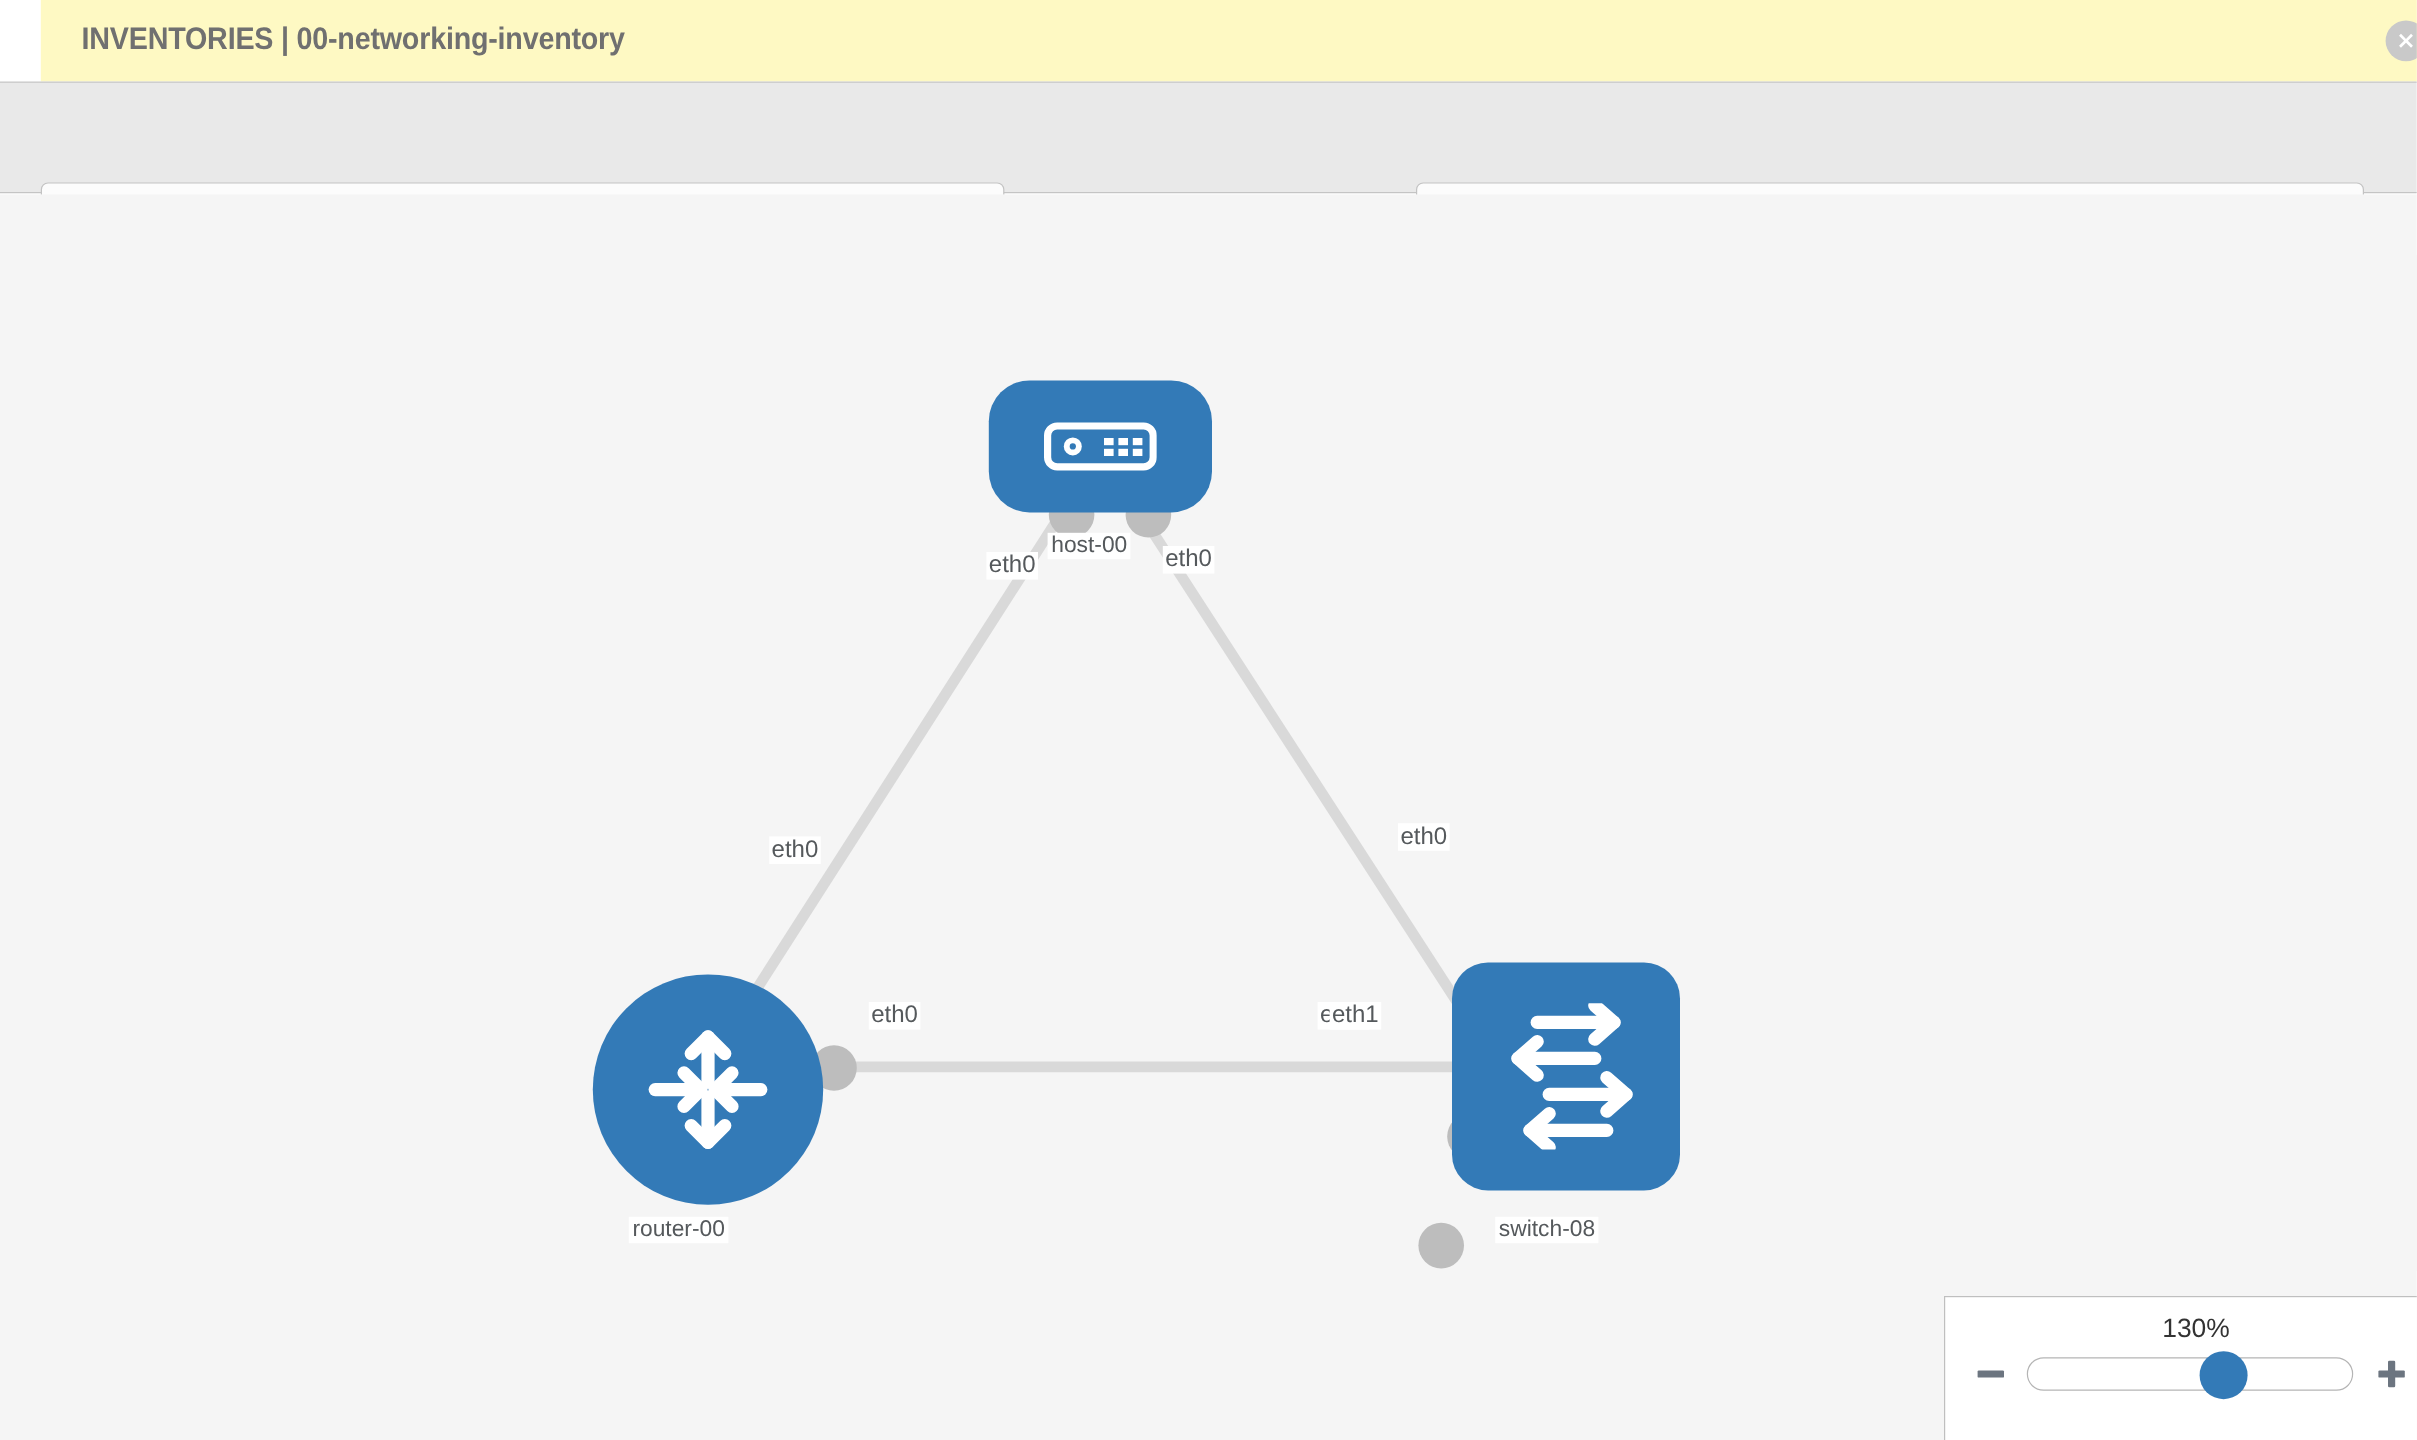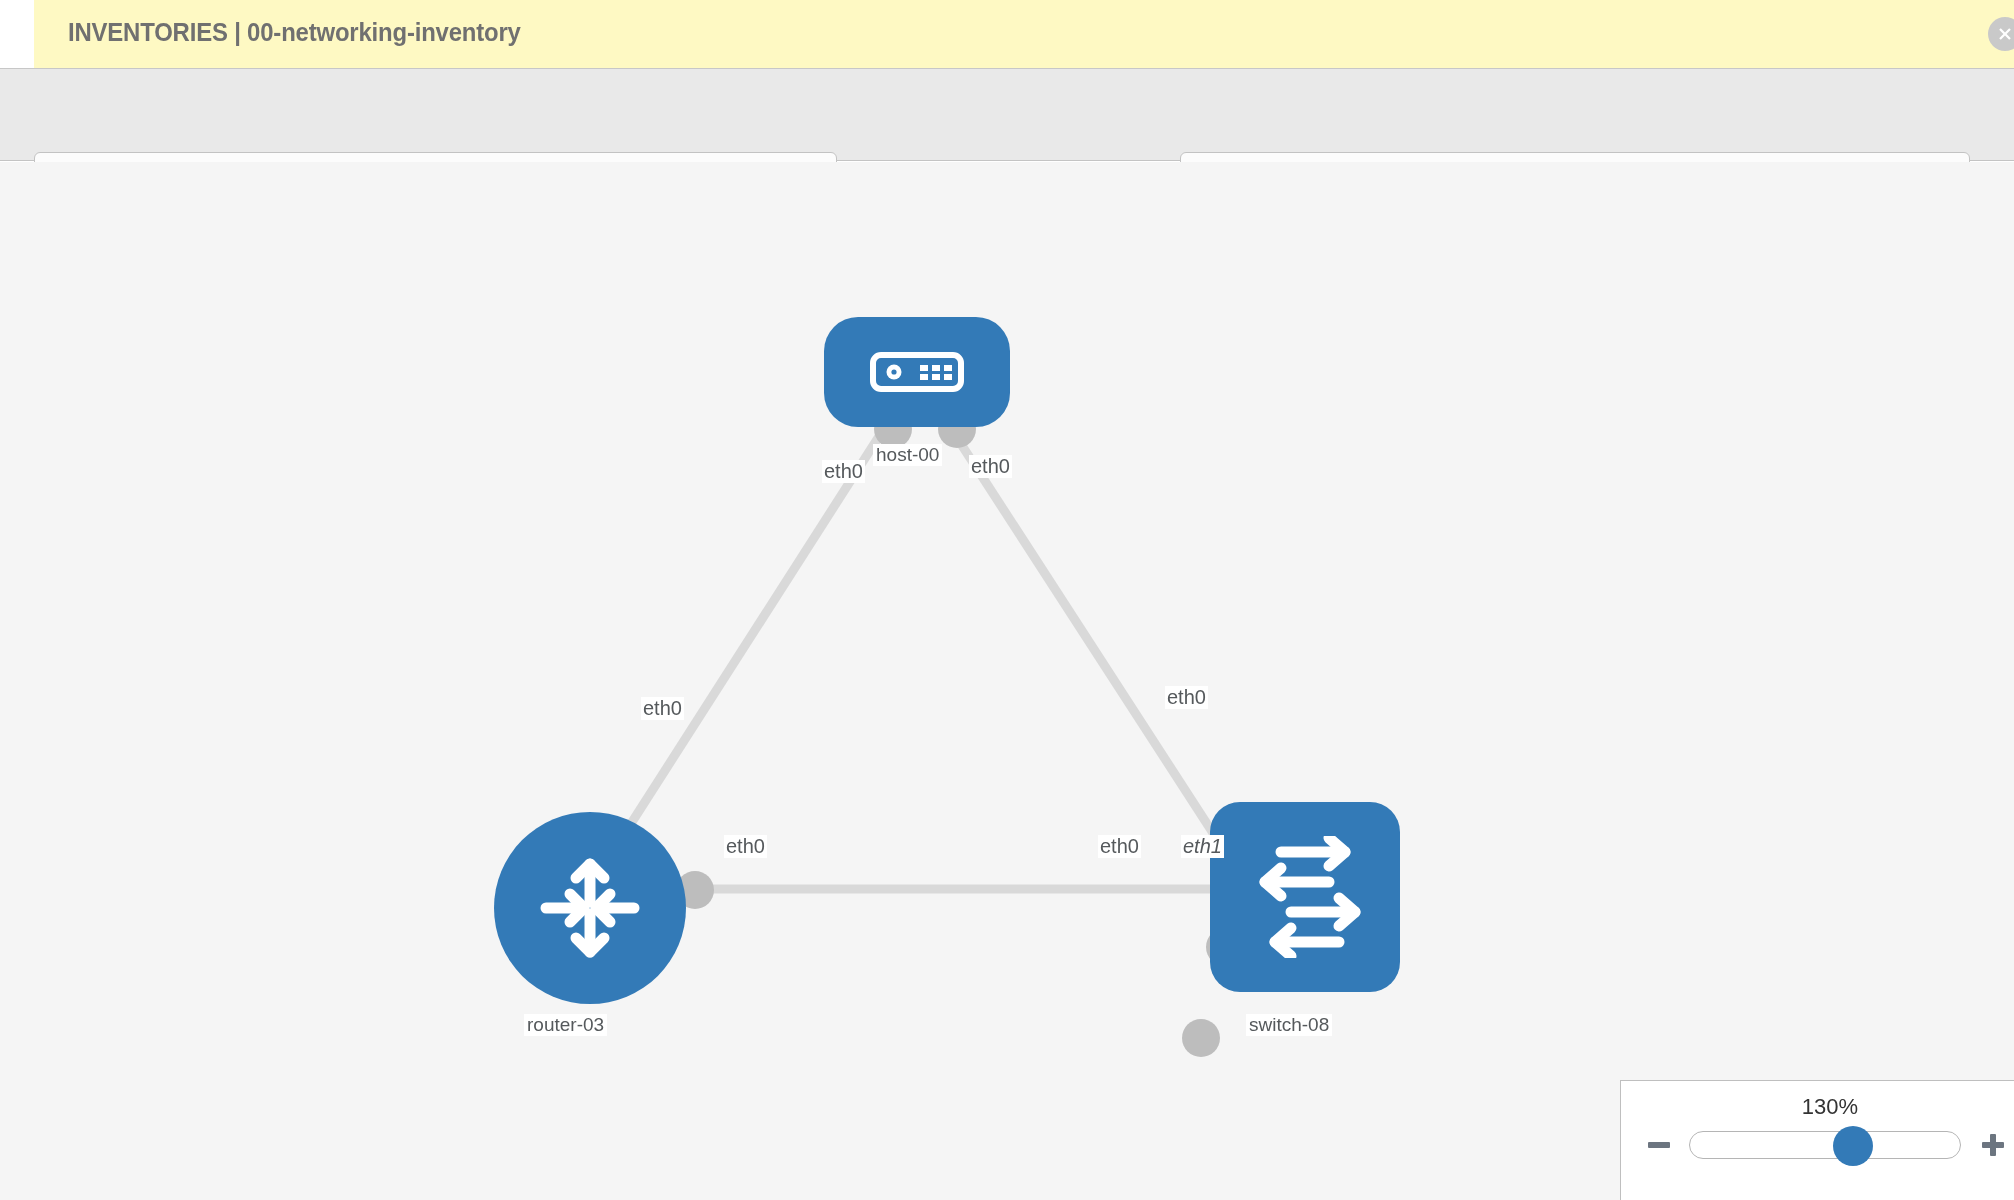--- a/index.html
+++ b/index.html
@@ -239,21 +239,21 @@
 
             <line x1="12" y1="56" x2="50" y2="56"></line>
             <polyline points="36,42 50,56 36,70"></polyline>
 
             <line x1="100" y1="56" x2="62" y2="56"></line>
             <polyline points="76,42 62,56 76,70"></polyline>
           </g>
         </svg>
       </div>
     </div>
-    <div class="node-label" style="left:524px; top:852px;">router-03</div>
+    <div class="node-label" style="left:524px; top:852px;">router-00</div>
 
     <div class="node" style="left:1210px; top:640px; width:190px; height:190px;">
       <div class="shape" style="width:190px; height:190px; border-radius:30px;">
         <svg width="120" height="122" viewBox="0 0 120 122" aria-hidden="true">
           <g fill="none" stroke="#ffffff" stroke-width="11" stroke-linecap="round" stroke-linejoin="round">
 
             <line x1="36" y1="16" x2="100" y2="16"></line>
             <polyline points="84,2 100,16 84,30"></polyline>
 
             <line x1="84" y1="46" x2="20" y2="46"></line>
@@ -271,21 +271,21 @@
     <div class="node-label" style="left:1246px; top:852px;">switch-08</div>
 
     <div class="iface-label" style="left:822px; top:298px;">eth0</div>
     <div class="iface-label" style="left:969px; top:293px;">eth0</div>
 
     <div class="iface-label" style="left:641px; top:535px;">eth0</div>
     <div class="iface-label" style="left:1165px; top:524px;">eth0</div>
 
     <div class="iface-label" style="left:724px; top:673px;">eth0</div>
     <div class="iface-label" style="left:1098px; top:673px;">eth0</div>
-    <div class="iface-label" style="left:1181px; top:673px;font-style:italic;">eth1</div>
+    <div class="iface-label" style="left:1108px; top:673px;">eth1</div>
 
   </div>
 
   <div class="zoom-panel">
     <div class="zoom-level">130%</div>
 
     <div class="zoom-minus">
       <svg width="26" height="26" viewBox="0 0 26 26" aria-hidden="true">
         <rect x="2" y="10" width="22" height="6" rx="1" fill="#6c7580"></rect>
       </svg>

